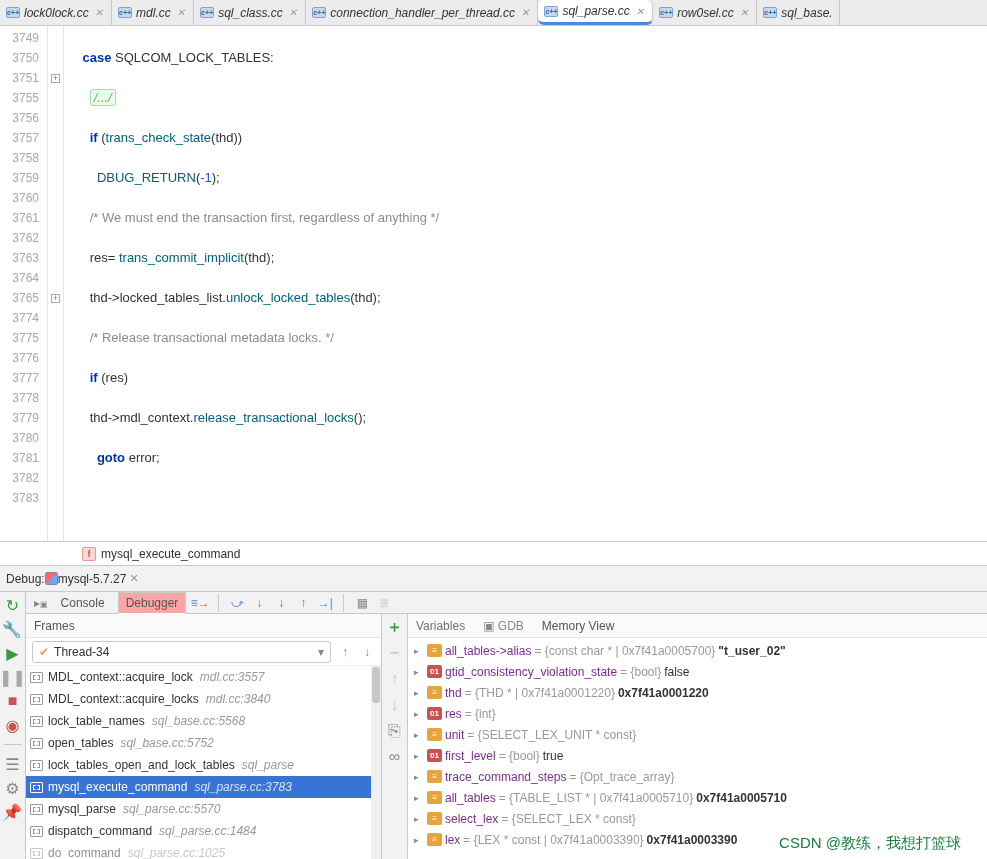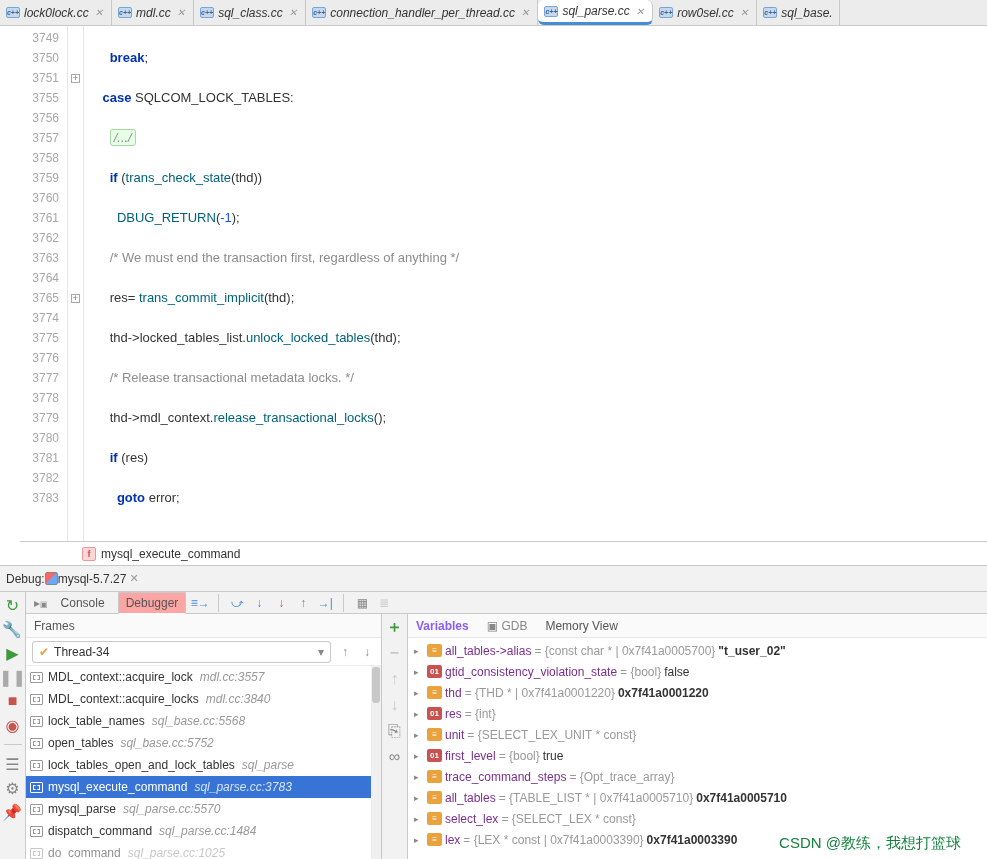--- a/index.html
+++ b/index.html
@@ -4,21 +4,21 @@
 <style>
 * { margin:0; padding:0; box-sizing:border-box; font-family:"Segoe UI",Arial,sans-serif; }
 body { background:#fff; width:987px; height:859px; overflow:hidden; position:relative; color:#333; }
 
 .tabs { display:flex; height:26px; border-bottom:1px solid #c9c9c9; background:#ececec; font-size:12px; align-items:stretch;font-style:italic; }
 .tab { display:flex; align-items:center; padding:0 6px; border-right:1px solid #c9c9c9; background:#ececec; gap:4px; white-space:nowrap; cursor:pointer; }
 .tab.active { background:#fff; border-bottom:3px solid #4a8bd6;border-radius:6px; }
 .tab-close { color:#999; font-size:10px; padding:0 2px;}
 .cpp-icon { width:14px; height:11px; background:#c7d8ea; border:1px solid #7aa6d6; border-radius:2px; display:inline-flex; align-items:center; justify-content:center; font-size:7px; color:#3967a0; font-weight:bold;}
 
-.editor-wrap { display:flex; height:516px; border-bottom:1px solid #c9c9c9;margin-left:20px; }
+.editor-wrap { display:flex; height:516px; border-bottom:1px solid #c9c9c9; }
 .gutter { width:48px; background:#fff; border-right:1px solid #e6e6e6; text-align:right; padding-right:8px; font-family:"JetBrains Mono",Consolas,monospace; font-size:12px; color:#a8a8a8; line-height:20px; padding-top:2px;}
 .fold-col { width:16px; border-right:1px solid #e6e6e6; padding-top:2px;}
 .fold-col div { height:20px; display:flex; align-items:center; justify-content:center; color:#a8a8a8; font-size:10px;}
 .fold-box { border:1px solid #a8a8a8; width:9px; height:9px; line-height:7px; text-align:center; font-size:9px; color:#777; cursor:pointer;}
 .code { flex:1; font-family:"JetBrains Mono",Consolas,monospace; font-size:13px; line-height:20px; white-space:pre; padding-top:2px; overflow:hidden; position:relative;}
 .code-row { height:20px; padding-left:4px;}
 .kw { color:#0033b3; font-weight:bold;}
 .num { color:#1750eb;}
 .cmt { color:#8c8c8c; }
 .call { color:#00627a;}
@@ -159,31 +159,30 @@
       <div></div>
       <div></div>
       <div></div>
       <div></div>
       <div></div>
       <div></div>
       <div></div>
       <div></div>
   </div>
   <div class="code">
-<div class="code-row">      <span class="kw">break</span>;</div>
 <div class="code-row">    <span class="kw">case</span><span> SQLCOM_LOCK_TABLES:</span></div>
 <div class="code-row">      <span class="fold-tag">/.../</span></div>
 <div class="code-row">      <span class="kw">if</span><span> (</span><span class="call">trans_check_state</span><span>(thd))</span></div>
 <div class="code-row">        <span class="call">DBUG_RETURN</span><span>(</span><span class="num">-1</span><span>);</span></div>
 <div class="code-row">      <span class="cmt">/* We must end the transaction first, regardless of anything */</span></div>
 <div class="code-row">      <span>res= </span><span class="call">trans_commit_implicit</span><span>(thd);</span></div>
 <div class="code-row">      <span>thd-&gt;locked_tables_list.</span><span class="call">unlock_locked_tables</span><span>(thd);</span></div>
 <div class="code-row">      <span class="cmt">/* Release transactional metadata locks. */</span></div>
+<div class="code-row">      <span class="kw">if</span><span> (res)</span></div>
 <div class="code-row">      <span>thd-&gt;mdl_context.</span><span class="call">release_transactional_locks</span><span>();</span></div>
-<div class="code-row">      <span class="kw">if</span><span> (res)</span></div>
 <div class="code-row">        <span class="kw">goto</span><span> error;</span></div>
 <div class="code-row"></div>
 
 
 
 
 
 
 
 
@@ -303,21 +302,21 @@
         <span class="st-btn" style="color:#3c9a3c;font-weight:bold">＋</span>
         <span class="st-btn" style="color:#c9c9c9;font-weight:bold">−</span>
         <span class="st-btn" style="color:#c9c9c9">↑</span>
         <span class="st-btn" style="color:#c9c9c9">↓</span>
         <span class="st-btn" style="color:#888">⎘</span>
         <span class="st-btn" style="color:#888">∞</span>
       </div>
 
       <div class="vars-pane">
         <div class="vars-hdr">
-          <span style="font-weight:bold;color:#8b5cf6">Variables</span>
+          <span style="font-weight:normal;color:#737373">Variables</span>
           <span style="color:#888">▣ <span>GDB</span></span>
           <span>Memory View</span>
         </div>
         <div class="vars-list" id="vars-list">
             <div class="var-row">
               <span class="var-arrow">▸</span>
               <span class="v-bdg b-y">≡</span> 
               <span class="vname">all_tables-&gt;alias</span>
               <span class="vtype"> = {const char * | 0x7f41a0005700} </span>
               <span class="vval vbold">"t_user_02"</span>

